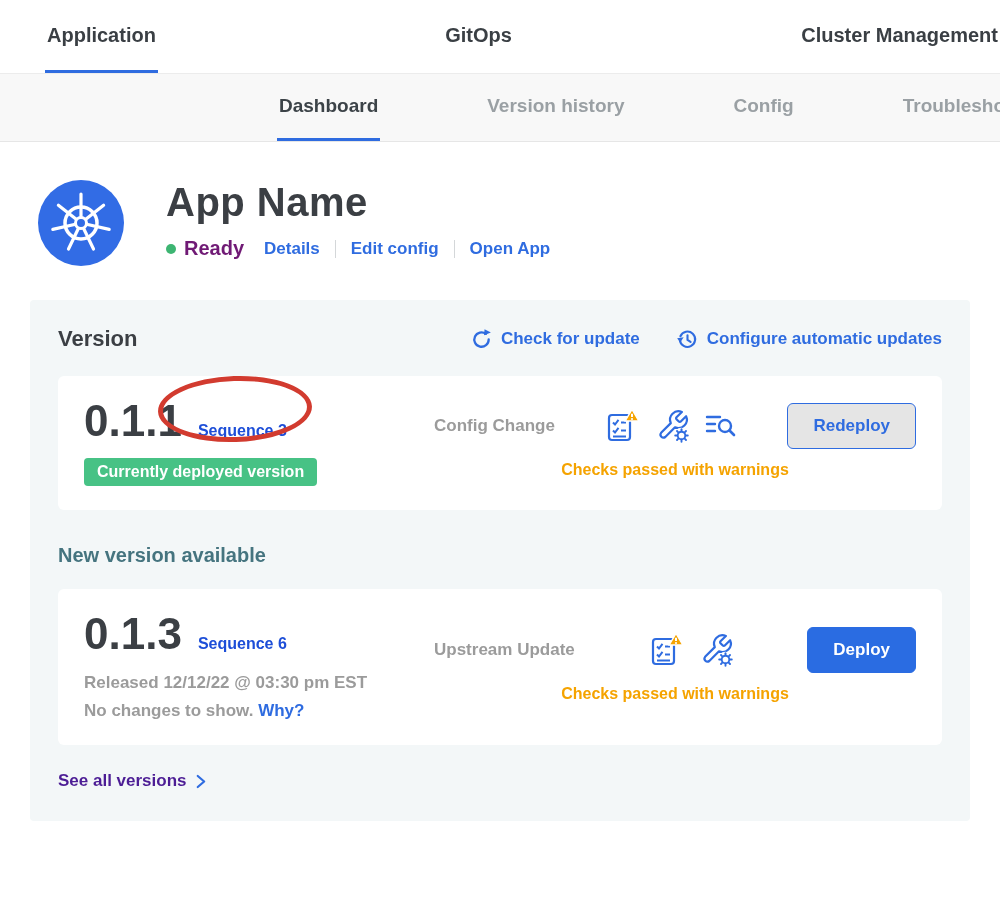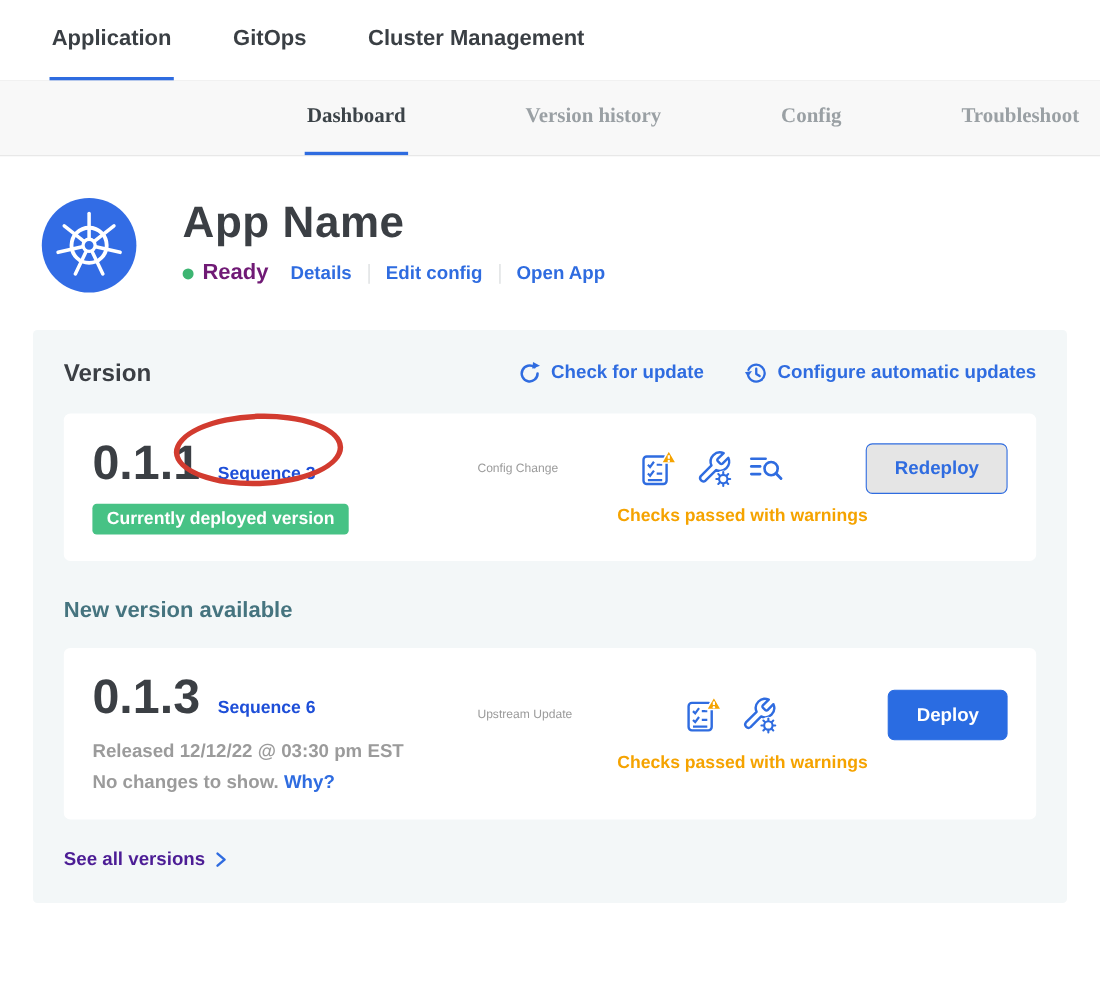--- a/index.html
+++ b/index.html
@@ -1,28 +1,28 @@
 <!DOCTYPE html>
 <html><head>
 <meta charset="utf-8">
 <style>
   * { box-sizing: border-box; margin: 0; padding: 0; }
   html, body { width: 1000px; height: 898px; overflow: hidden; background: #fff;
     font-family: "Liberation Sans", "DejaVu Sans", sans-serif; color: #3b3f44; }
 
   
   .primary-nav { height: 74px; display: flex; align-items: stretch; padding-left: 45px;
-    gap: 52px; border-bottom: 1px solid #ececec; background: #fff; }
+    gap: 52px; border-bottom: 1px solid #ececec; background: #fff; justify-content: space-between; }
   .primary-tab { display: flex; align-items: center; font-size: 20px; font-weight: 700;
     color: #3a3f44; border-bottom: 3px solid transparent; padding: 0 2px; cursor: pointer; }
   .primary-tab.active { border-bottom-color: #2f6ce0; }
 
   
   .secondary-nav { height: 68px; background: #f8f8f8; display: flex; align-items: stretch;
-    padding-left: 277px; gap: 105px; border-bottom: 1px solid #e6e6e6; white-space: nowrap; font-family: Liberation Serif, serif; }
+    padding-left: 277px; gap: 105px; border-bottom: 1px solid #e6e6e6; white-space: nowrap; }
   .secondary-tab { display: flex; align-items: center; font-size: 19px; font-weight: 700;
     color: #9aa0a4; border-bottom: 3px solid transparent; padding: 0 2px; cursor: pointer; }
   .secondary-tab.active { color: #3c4348; border-bottom-color: #2f6ce0; }
 
   
   .app-header { display: flex; align-items: flex-start; gap: 42px; padding: 38px 0 0 38px; }
   .k8s-logo { width: 86px; height: 86px; border-radius: 50%; background: #326ce5;
     flex: 0 0 auto; display: flex; align-items: center; justify-content: center; }
   .app-title { font-size: 40px; font-weight: 700; color: #3b3f44; letter-spacing: 0.5px; }
   .app-meta { display: flex; align-items: center; margin-top: 12px; }
@@ -47,21 +47,21 @@
   .vc-top-row { display: flex; align-items: baseline; gap: 16px; }
   .version-number { font-size: 44px; font-weight: 700; color: #3b3f44; }
   .sequence-label { font-size: 16px; font-weight: 600; color: #1d4ed8; }
   .deployed-badge { display: inline-block; margin-top: 12px; background: #47c285; color: #fff;
     font-size: 16px; font-weight: 700; padding: 5px 13px; border-radius: 4px; }
   .muted-line { margin-top: 14px; font-size: 17px; font-weight: 600; color: #9b9b9b; }
   .why-link { color: #2f6ce0; font-weight: 700; cursor: pointer; }
 
   .vc-right { flex: 1; display: flex; flex-direction: column; justify-content: center; }
   .vc-right-top { display: flex; align-items: center; justify-content: space-between; }
-  .change-type { font-size: 11px; font-weight: 400; color: #9b9b9b; }
+  .change-type { font-size: 17px; font-weight: 700; color: #9b9b9b; }
   .check-icons { display: flex; align-items: center; gap: 14px; }
   .check-icon { cursor: pointer; display: inline-flex; }
   .checks-status { margin-top: 12px; text-align: center; font-size: 16px; font-weight: 700;
     color: #f5a300; }
 
   .btn { font-size: 17px; font-weight: 700; border-radius: 6px; padding: 12px 25px;
     cursor: pointer; font-family: inherit; }
   .btn-outline { background: #e5e5e5; color: #2f6ce0; border: 1px solid #2f6ce0; }
   .btn-solid { background: #2a6ce2; color: #fff; border: 1px solid #2a6ce2; }
 

